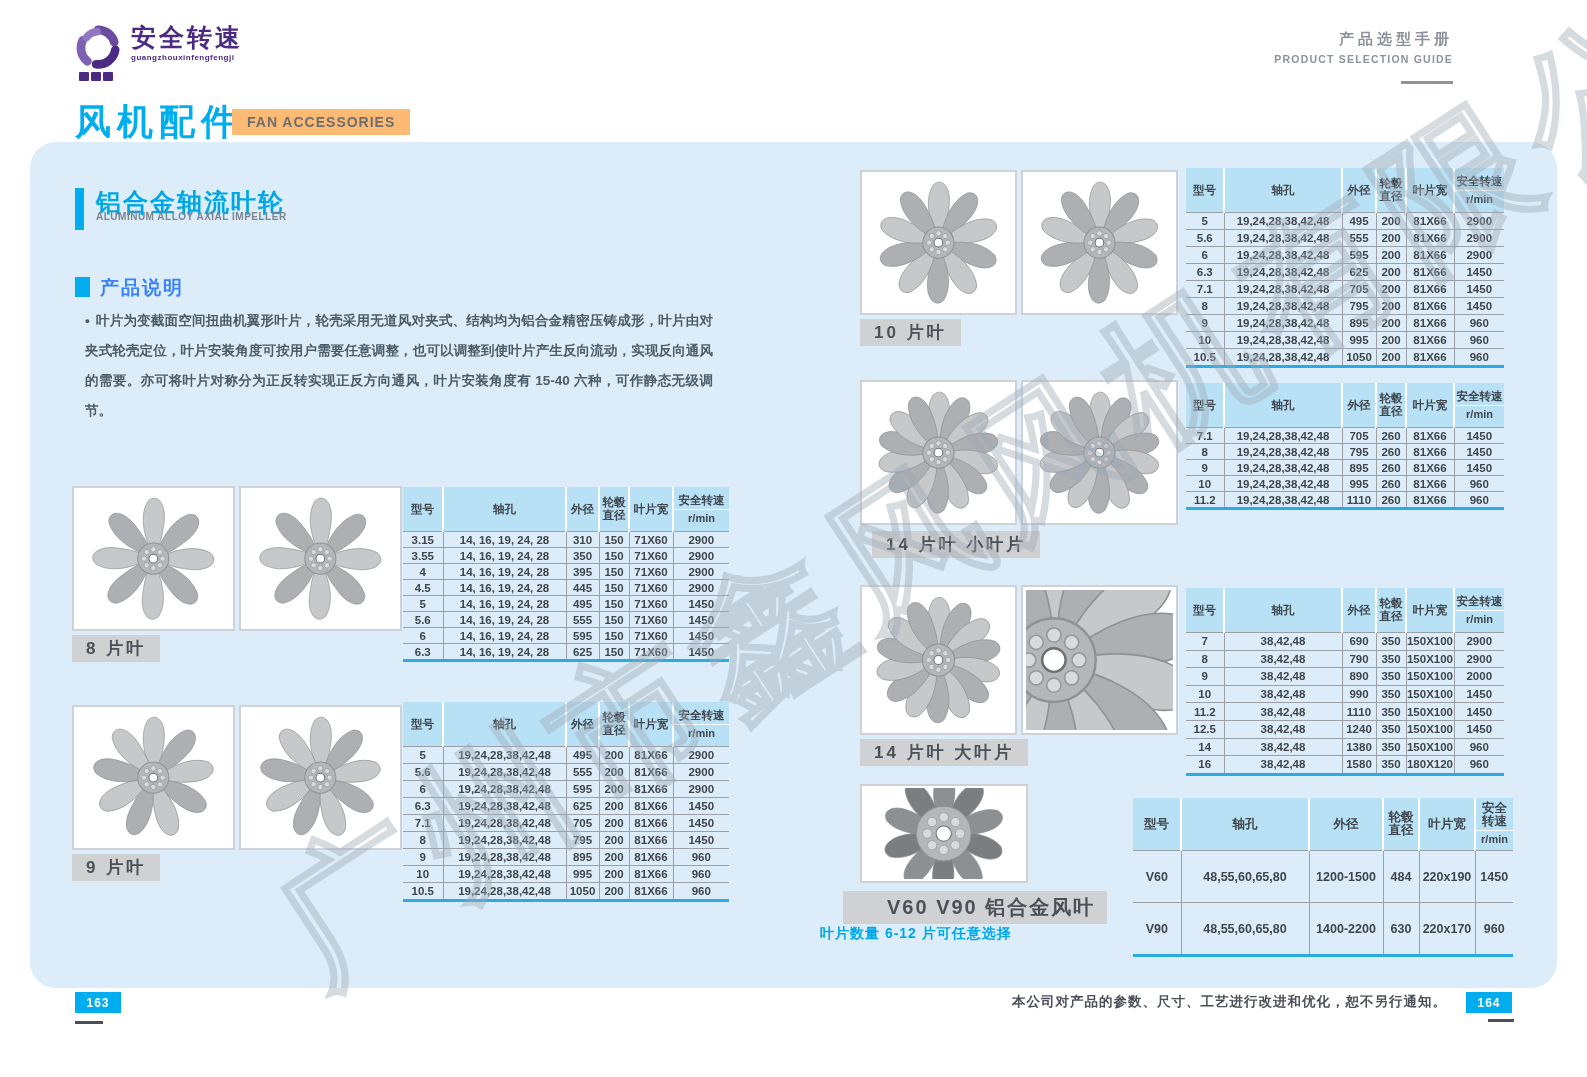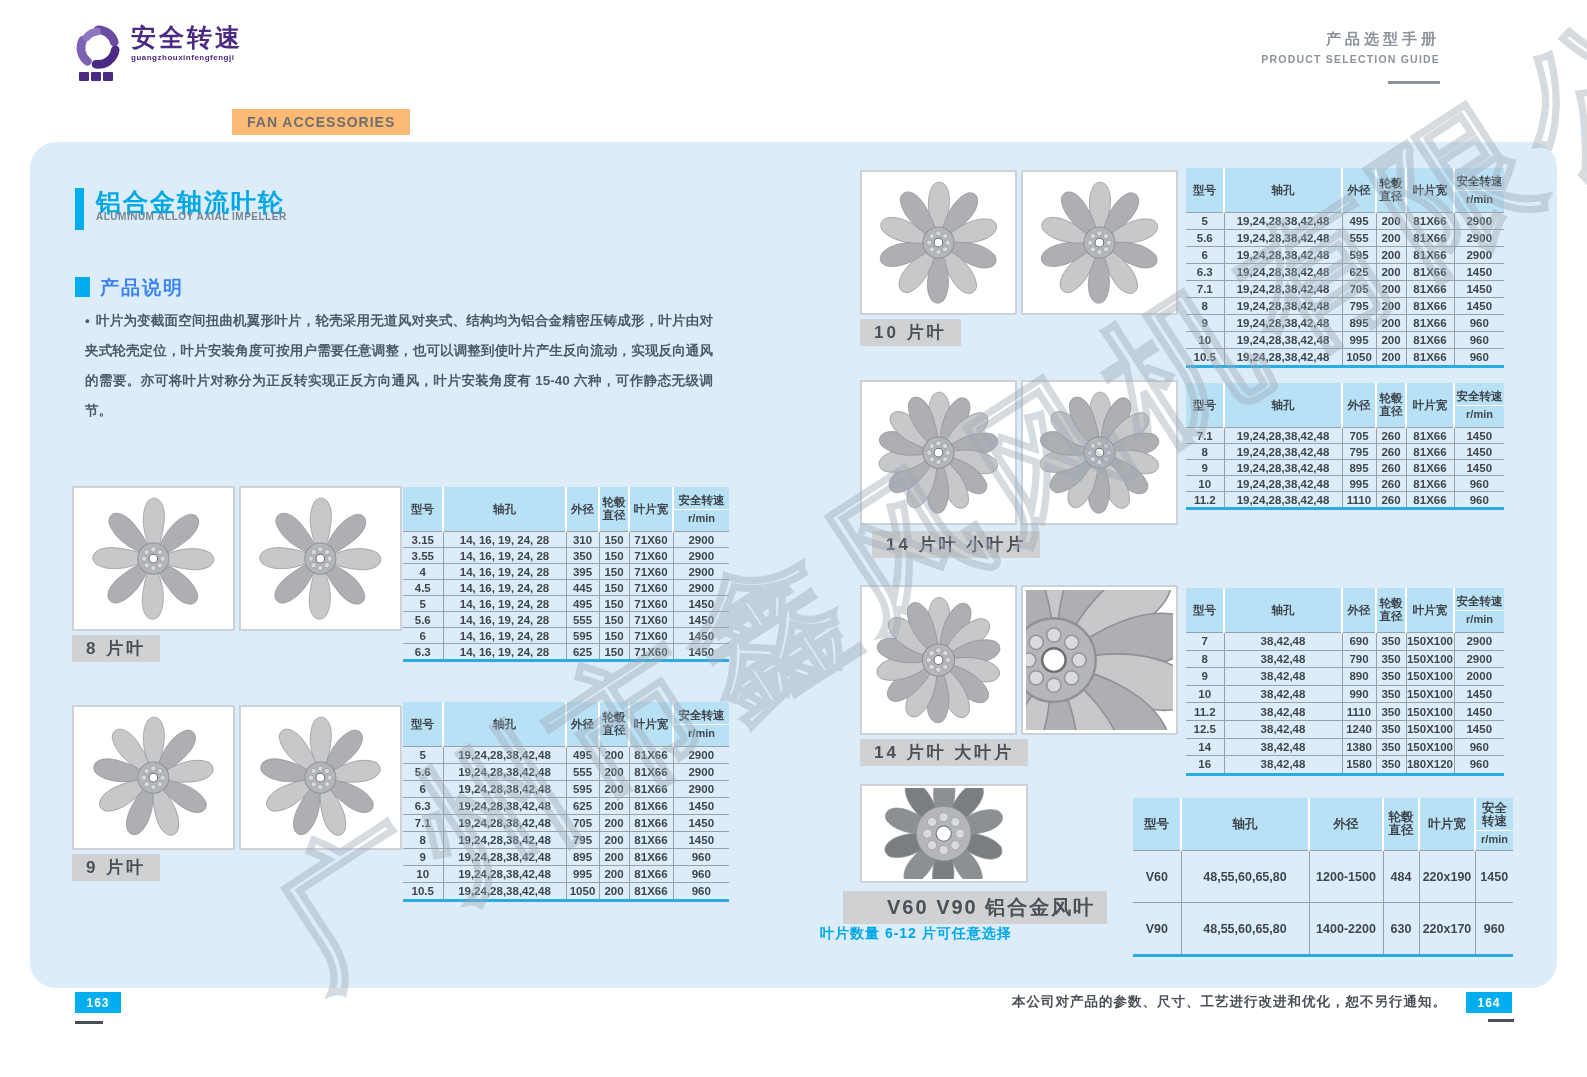--- a/index.html
+++ b/index.html
@@ -7,21 +7,21 @@
   .page{position:relative;width:1587px;height:1077px;background:#fff;overflow:hidden;}
 
   
   .logo{position:absolute;left:75px;top:24px;display:flex;align-items:flex-start;}
   .logo-swirl{width:46px;height:46px;}
   .logo-seal{width:34px;height:9px;margin:-2px 0 0 4px;display:flex;gap:2px;}
   .logo-seal i{flex:1;background:#4b2a84;border-radius:1px;}
   .logo-txt{margin-left:10px;}
   .brand-cn{font-size:25px;font-weight:bold;color:#4b2a84;letter-spacing:3px;line-height:26px;}
   .brand-sub{font-size:8px;font-weight:bold;color:#4b2a84;letter-spacing:.5px;margin-top:3px;}
-  .doc-title{position:absolute;right:147px;top:30px;text-align:right;color:#8d929b;}
+  .doc-title{position:absolute;right:134px;top:30px;text-align:right;color:#8d929b;}
   .doc-title-cn{font-size:15px;font-weight:bold;letter-spacing:4px;}
   .doc-title-en{font-size:10.5px;font-weight:bold;letter-spacing:1.2px;margin-top:4px;}
   .doc-dash{width:52px;height:3px;background:#8d929b;margin:16px 0 0 auto;}
   .page-title{position:absolute;left:75px;top:98px;font-size:36px;font-weight:bold;color:#00aeef;letter-spacing:6px;}
   .page-title-en{position:absolute;left:232px;top:109px;background:#fdba74;color:#6e6e6e;font-size:14px;font-weight:bold;letter-spacing:1px;padding:5px 15px;}
 
   
   .panel{position:absolute;left:30px;top:142px;width:1527px;height:846px;background:#dcedf9;border-radius:26px;}
 
   .sec-bar{position:absolute;left:75px;top:188px;width:9px;height:42px;background:#00aeef;}
@@ -94,20 +94,21 @@
       <div class="brand-sub">guangzhouxinfengfengji</div>
     </div>
   </div>
 
   <div class="doc-title">
     <div class="doc-title-cn">产品选型手册</div>
     <div class="doc-title-en">PRODUCT SELECTION GUIDE</div>
     <div class="doc-dash"></div>
   </div>
 
+  <div class="page-title">风机配件</div>
   <div class="page-title-en">FAN ACCESSORIES</div>
 
   <div class="panel"></div>
 
   <div class="sec-bar"></div>
   <div class="sec-title">铝合金轴流叶轮</div>
   <div class="sec-title-en">ALUMINUM ALLOY AXIAL IMPELLER</div>
 
   <div class="desc-bullet"></div>
   <div class="desc-title">产品说明</div>

